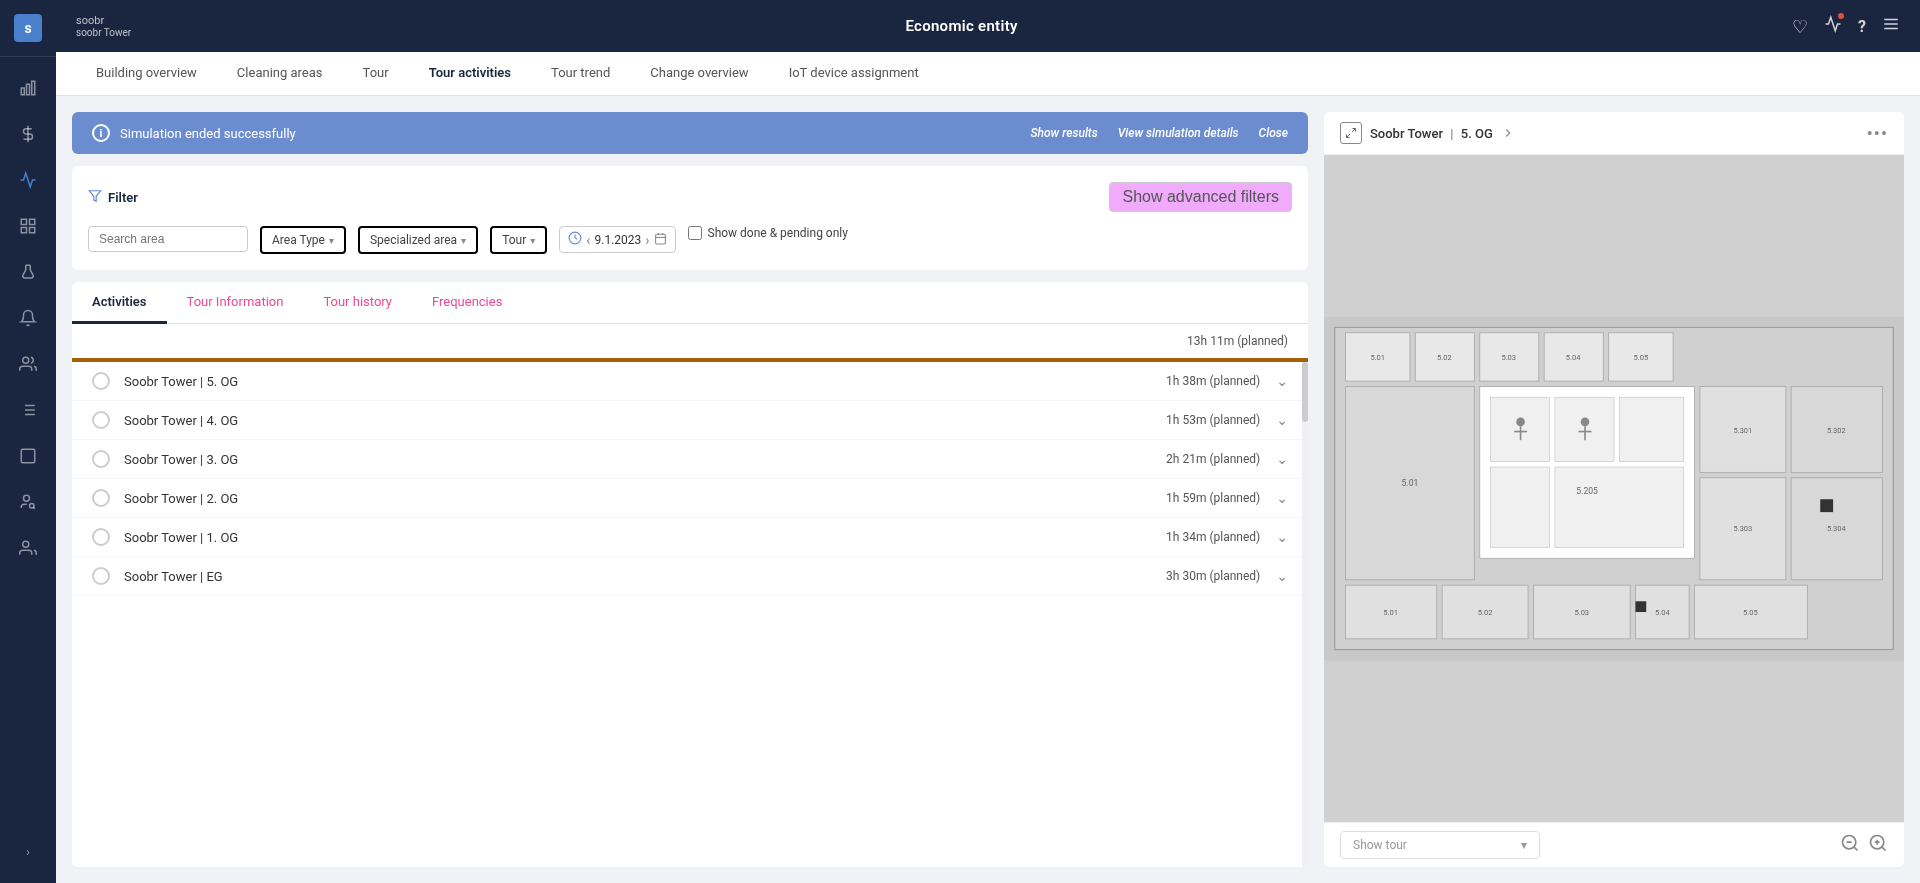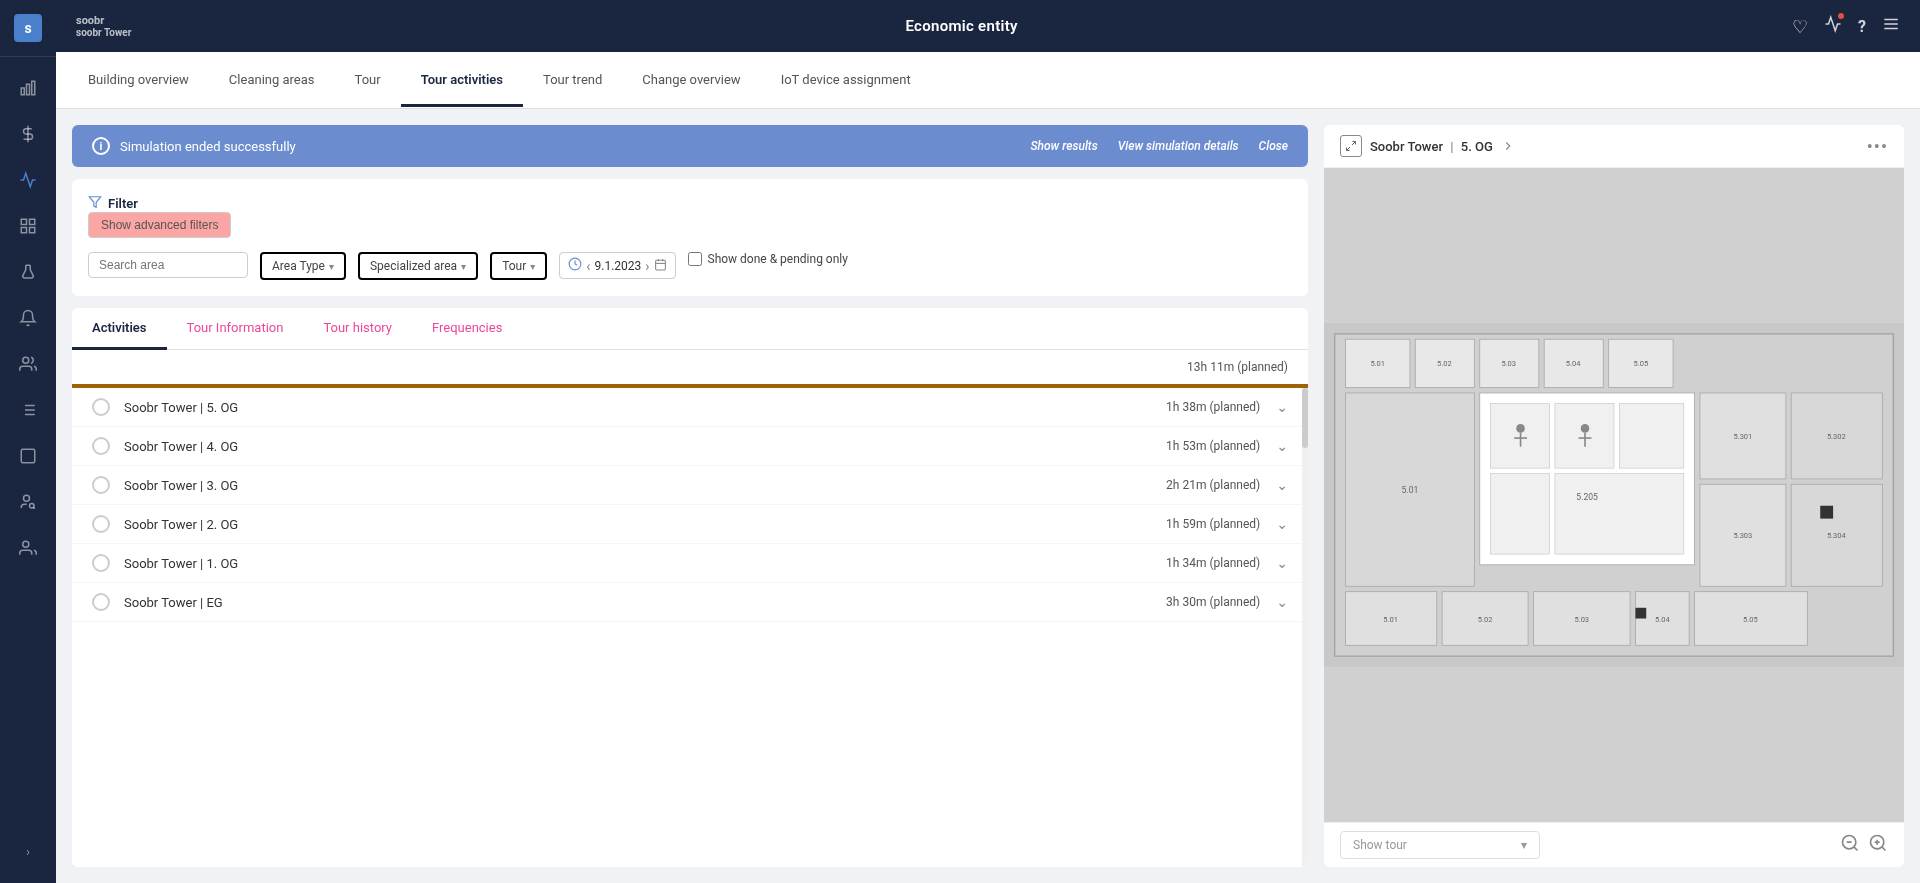--- a/index.html
+++ b/index.html
@@ -104,23 +104,23 @@
       background: #e74c3c;
       border-radius: 50%;
     }
 
     
     .nav-tabs {
       background: white;
       display: flex;
       align-items: center;
       border-bottom: 1px solid #e0e0e0;
-      padding: 0 12px;
+      padding: 0 20px;
       flex-shrink: 0;
-      height: 57px;
+      height: 44px;
     }
     .nav-tab {
       padding: 16px 20px;
       color: #555;
       cursor: pointer;
       font-size: 13px;
       white-space: nowrap;
       border-bottom: 3px solid transparent;
       margin-bottom: -1px;
       height: 52px;
@@ -180,40 +180,39 @@
 
     
     .filter-section {
       background: white;
       border-radius: 6px;
       padding: 16px;
       flex-shrink: 0;
     }
     .filter-header {
       display: flex;
-      align-items: flex-start;
+      align-items: center;
       justify-content: space-between;
       margin-bottom: 14px;
-      flex-direction: column;
     }
     .filter-title {
       display: flex;
       align-items: center;
       gap: 6px;
       font-weight: 600;
       font-size: 13px;
       color: #1a2540;
     }
     .filter-title .filter-icon { color: #6b8cce; font-size: 14px; }
     .show-advanced-btn {
       border: 1px solid #ccc;
-      background: #fca5a5;
+      background: #f0abfc;
       padding: 5px 12px;
       border-radius: 4px;
-      font-size: 12px;
+      font-size: 16px;
       cursor: pointer;
       color: #555;
     }
     .filter-controls {
       display: flex;
       align-items: flex-start;
       gap: 12px;
       flex-wrap: wrap;
     }
     .search-input {
@@ -544,21 +543,21 @@
   </div>
   <div class="sidebar-bottom">
     <div class="sidebar-collapse">›</div>
   </div>
 </div>
 
 <div class="main-content">
 
   <div class="top-header">
     <div style="display:flex;align-items:center;gap:10px;">
-      <div style="font-size:11px;color:rgba(255,255,255,0.7);font-weight:bold;">
+      <div style="font-size:11px;color:rgba(255,255,255,0.7);">
         <div>soobr</div>
         <div style="font-size:10px;">soobr Tower</div>
       </div>
     </div>
     <div class="header-title">Economic entity</div>
     <div class="header-right">
       <span>♡</span>
       <span class="dot-badge">
         <svg width="18" height="18" viewBox="0 0 24 24" fill="none" stroke="currentColor" stroke-width="2">
             <polyline points="22 12 18 12 15 21 9 3 6 12 2 12"></polyline>

